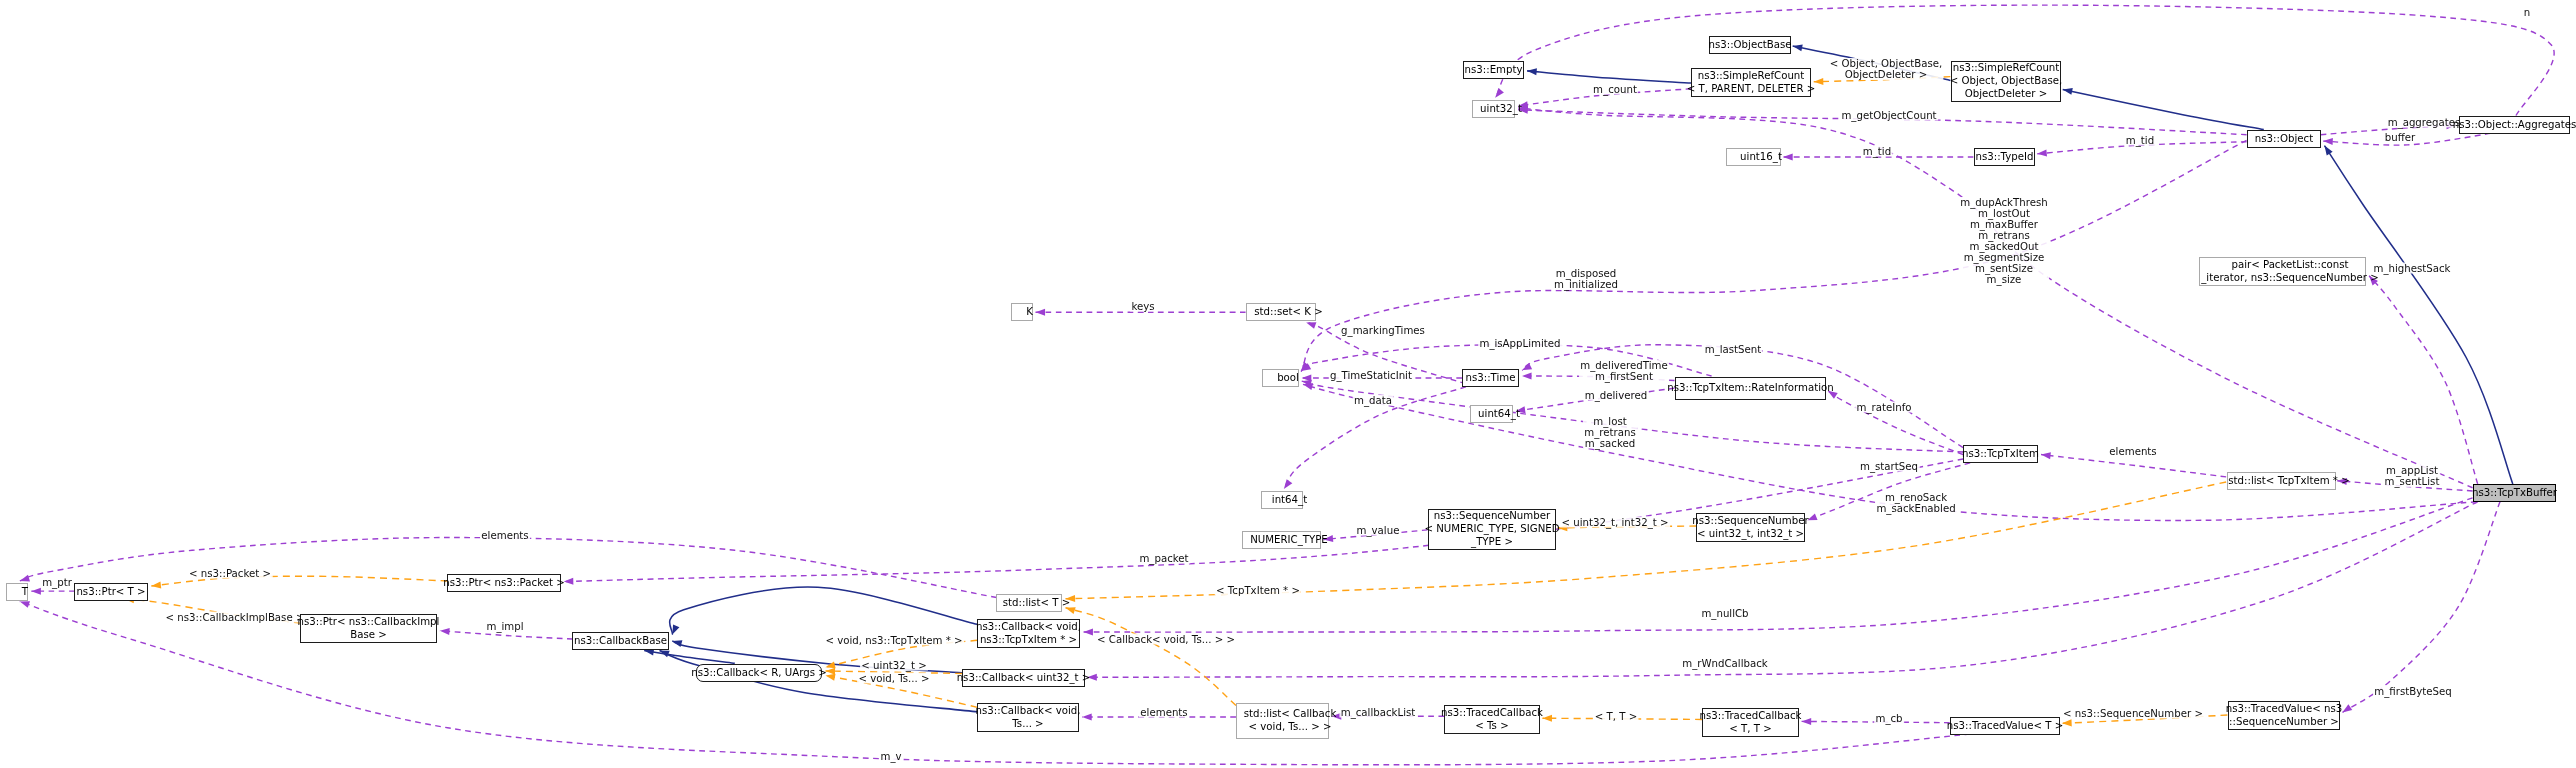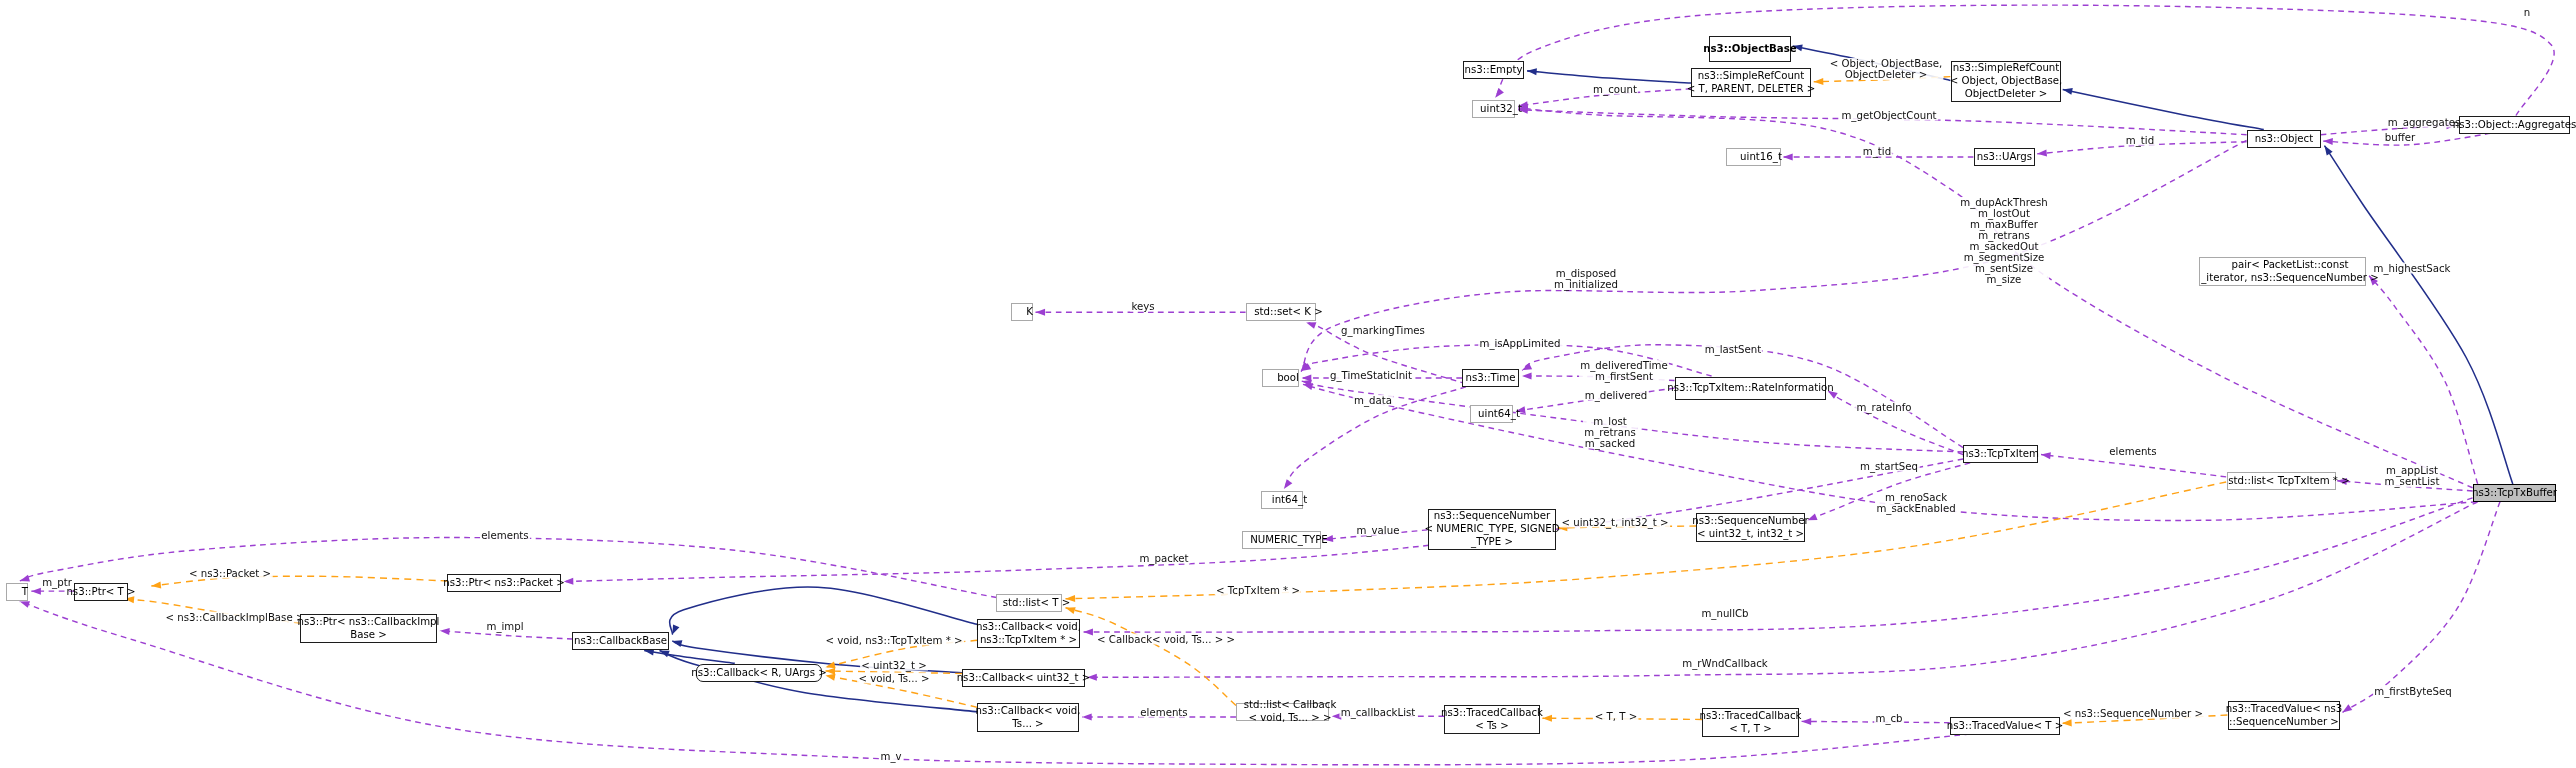--- a/index.html
+++ b/index.html
@@ -258,21 +258,21 @@
         <polygon points="2415,1125 2430.0403281173712,1119.611258948344 2429.9588488712297,1130.6109571774975" fill="#ffa215"></polygon>
       </g>
       <g>
         <path d="M3488,1120 C3466.6666666666665,1121.1666666666667 3403.1666666666665,1124.8333333333333 3360,1127 C3316.8333333333335,1129.1666666666667 3250.8333333333335,1132 3229,1133" fill="none" stroke="#ffa215" stroke-width="2.2" stroke-dasharray="11,8"></path>
         <polygon points="3229,1133 3243.7326467740054,1126.8194564128721 3244.2359359495144,1137.8079367448295" fill="#ffa215"></polygon>
       </g>
     </svg>
 <div class="node class" style="left: 1463px; top: 61px; width: 61px; height: 18px;">
       <div>ns3::Empty</div>
     </div>
-    <div class="node class" style="left: 1709px; top: 36px; width: 82px; height: 26px; font-weight: bold;">
+    <div class="node class" style="left: 1709px; top: 36px; width: 82px; height: 18px;">
       <div>ns3::ObjectBase</div>
     </div>
     <div class="node class" style="left: 1691px; top: 68px; width: 120px; height: 29px;">
       <div>ns3::SimpleRefCount</div>
       <div>&lt; T, PARENT, DELETER &gt;</div>
     </div>
     <div class="node class" style="left: 1951px; top: 61px; width: 110px; height: 41px;">
       <div>ns3::SimpleRefCount</div>
       <div>&lt; Object, ObjectBase,</div>
       <div>ObjectDeleter &gt;</div>
@@ -283,21 +283,21 @@
     <div class="node class" style="left: 2247px; top: 130px; width: 74px; height: 18px;">
       <div>ns3::Object</div>
     </div>
     <div class="node class" style="left: 2459px; top: 116px; width: 111px; height: 18px;">
       <div>ns3::Object::Aggregates</div>
     </div>
     <div class="node plain" style="left: 1726px; top: 148px; width: 55px; height: 18px;">
       <div>uint16_t</div>
     </div>
     <div class="node class" style="left: 1974px; top: 148px; width: 61px; height: 18px;">
-      <div>ns3::UArgs</div>
+      <div>ns3::TypeId</div>
     </div>
     <div class="node plain" style="left: 2199px; top: 257px; width: 167px; height: 29px;">
       <div>pair&lt; PacketList::const</div>
       <div>_iterator, ns3::SequenceNumber &gt;</div>
     </div>
     <div class="node plain" style="left: 1011px; top: 303px; width: 22px; height: 18px;">
       <div>K</div>
     </div>
     <div class="node plain" style="left: 1246px; top: 303px; width: 70px; height: 18px;">
       <div>std::set&lt; K &gt;</div>
@@ -334,21 +334,21 @@
     <div class="node plain" style="left: 1242px; top: 531px; width: 79px; height: 18px;">
       <div>NUMERIC_TYPE</div>
     </div>
     <div class="node class" style="left: 1696px; top: 513px; width: 109px; height: 29px;">
       <div>ns3::SequenceNumber</div>
       <div>&lt; uint32_t, int32_t &gt;</div>
     </div>
     <div class="node plain" style="left: 6.4px; top: 583px; width: 22px; height: 18px;">
       <div>T</div>
     </div>
-    <div class="node class" style="left: 74px; top: 583px; width: 54px; height: 18px;">
+    <div class="node class" style="left: 74px; top: 583px; width: 74px; height: 18px;">
       <div>ns3::Ptr&lt; T &gt;</div>
     </div>
     <div class="node class" style="left: 447px; top: 574px; width: 114px; height: 18px;">
       <div>ns3::Ptr&lt; ns3::Packet &gt;</div>
     </div>
     <div class="node plain" style="left: 996px; top: 594px; width: 66px; height: 18px;">
       <div>std::list&lt; T &gt;</div>
     </div>
     <div class="node class" style="left: 300px; top: 614px; width: 137px; height: 29px;">
       <div>ns3::Ptr&lt; ns3::CallbackImpl</div>
@@ -364,21 +364,21 @@
     <div class="node class" style="left: 696px; top: 664px; width: 126px; height: 18px; border-radius: 7px;">
       <div>ns3::Callback&lt; R, UArgs &gt;</div>
     </div>
     <div class="node class" style="left: 962px; top: 669px; width: 123px; height: 18px;">
       <div>ns3::Callback&lt; uint32_t &gt;</div>
     </div>
     <div class="node class" style="left: 977px; top: 703px; width: 102px; height: 29px;">
       <div>ns3::Callback&lt; void,</div>
       <div>Ts... &gt;</div>
     </div>
-    <div class="node plain" style="left: 1236px; top: 703px; width: 93px; height: 18px;">
+    <div class="node plain" style="left: 1236px; top: 703px; width: 93px; height: 36px;">
       <div>std::list&lt; Callback</div>
       <div>&lt; void, Ts... &gt; &gt;</div>
     </div>
     <div class="node class" style="left: 1444px; top: 705px; width: 96px; height: 29px;">
       <div>ns3::TracedCallback</div>
       <div>&lt; Ts &gt;</div>
     </div>
     <div class="node class" style="left: 1702px; top: 708px; width: 97px; height: 29px;">
       <div>ns3::TracedCallback</div>
       <div>&lt; T, T &gt;</div>

